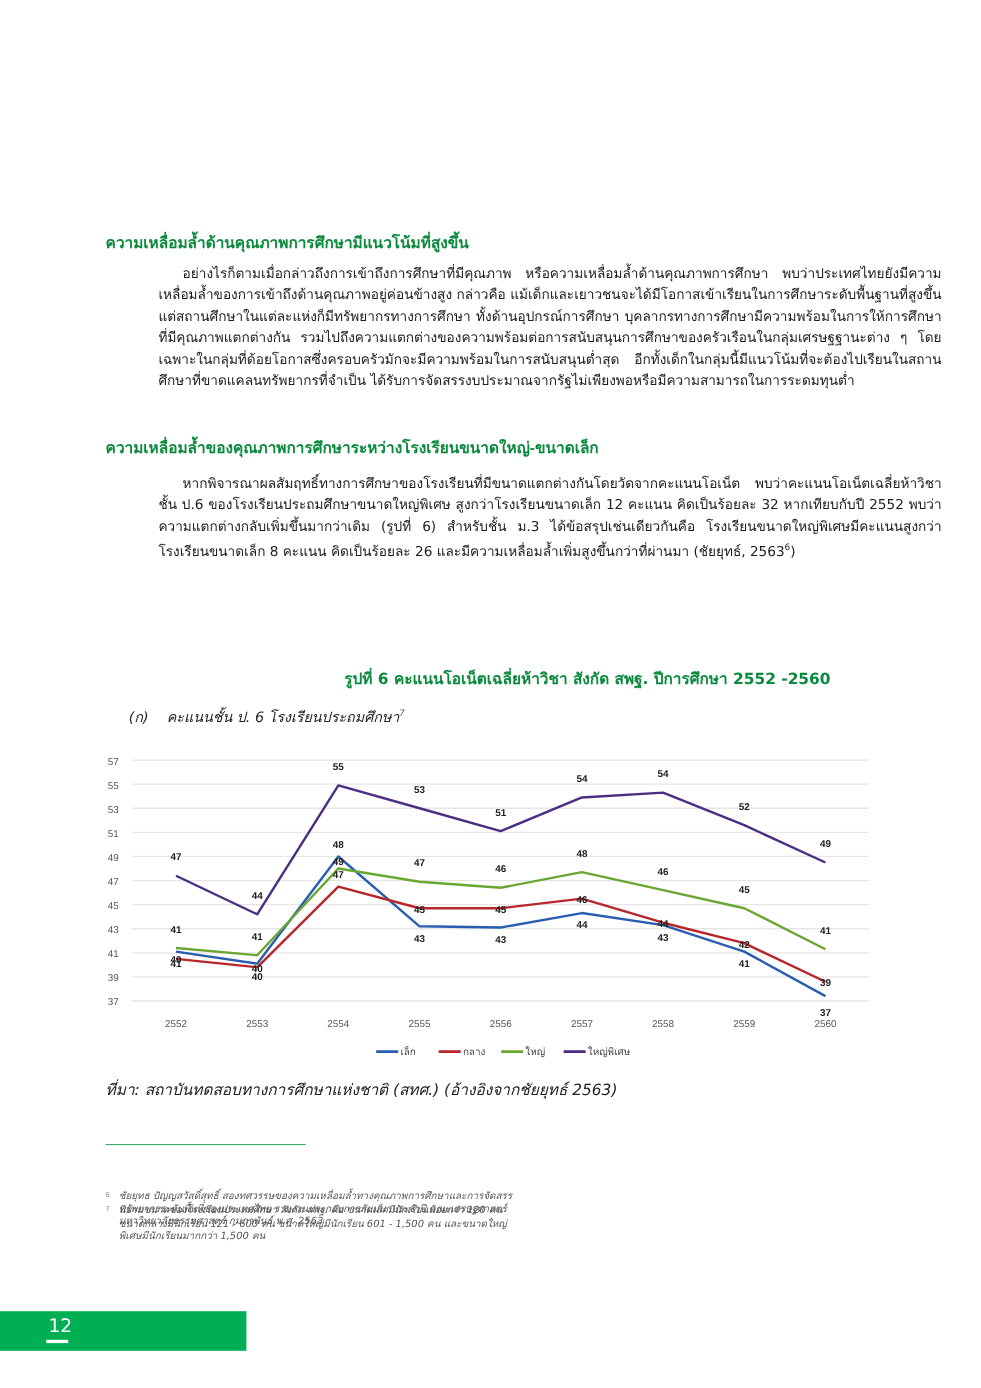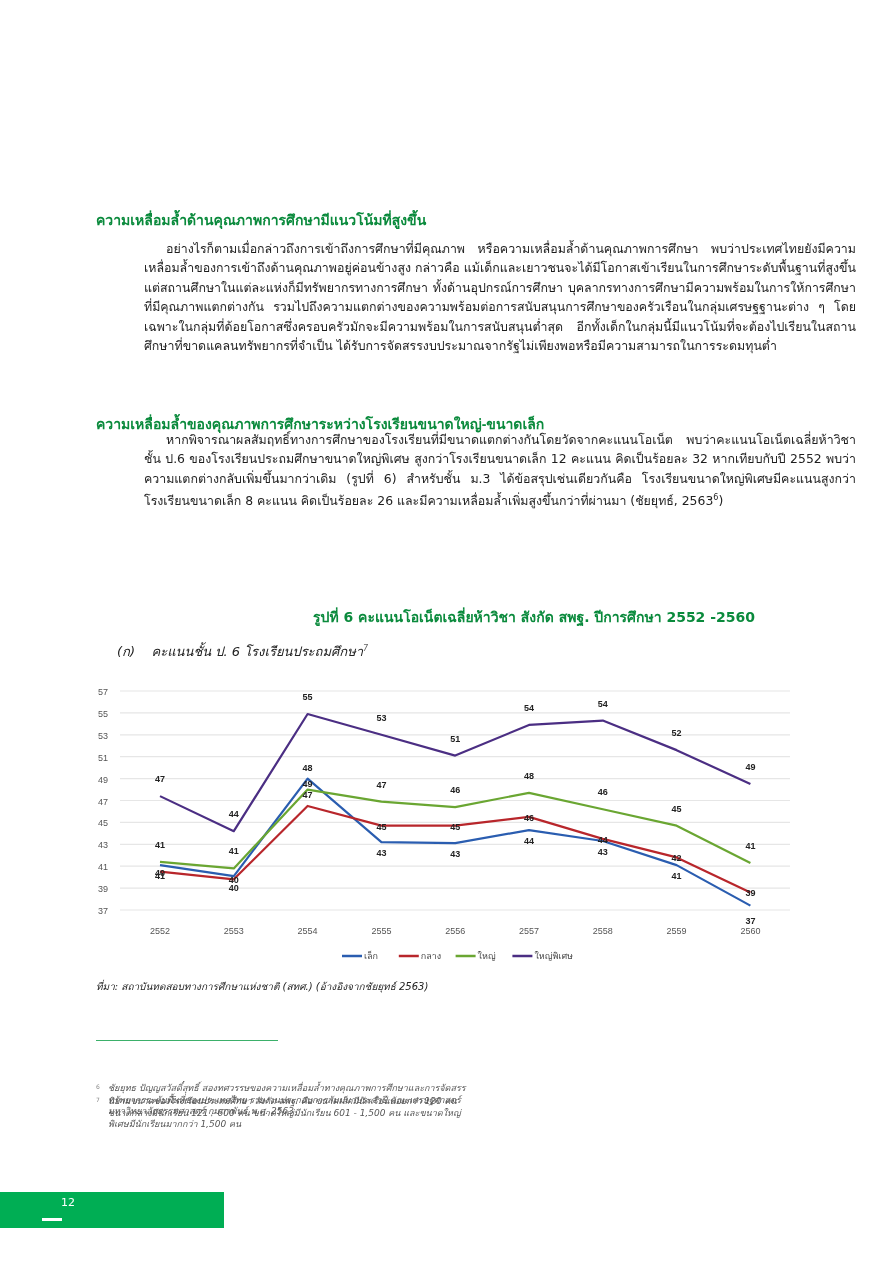--- a/index.html
+++ b/index.html
@@ -9,37 +9,37 @@
         font-size: 14px; line-height: 18px; font-family: Liberation Sans, sans-serif; }
   .para { position: absolute; left: 96px; width: 712px; font-size: 12.4px; line-height: 19.4px;
           text-align: justify; color: #1e1e1e; font-family: "DejaVu Sans", sans-serif; margin-left: 48px; }
   .para .indent { display: inline-block; width: 22px; }
   .fig-title { position: absolute; left: 18px; width: 892px; top: 606px; text-align: center;
                color: #0a8a3c; font-weight: bold; font-size: 14px; }
   .fig-title span { margin-left: 140px; }
   .fig-sub { position: absolute; left: 117px; top: 641px; font-size: 13px; color: #222; font-style: italic; }
   .fig-sub sup { font-size: 8px; color: #666; }
   #chart { position: absolute; left: 90px; top: 680px; }
-  .source { position: absolute; left: 96px; top: 979px; font-size: 10px; font-style: italic; color: #222; }
+  .source { position: absolute; left: 96px; top: 979px; font-size: 14px; font-style: italic; color: #222; }
   .fn-rule { position: absolute; left: 96px; top: 1040px; width: 182px; height: 1px; background: #3bb06a; }
   .fn { position: absolute; left: 96px; width: 360px; font-size: 9px; line-height: 11.5px;
         font-style: italic; color: #555; padding-left: 12px; margin-top: 36px; }
   .fn sup { position: absolute; left: 0; top: -2px; font-size: 6px; font-style: normal; color: #888; }
   .footer-bar { position: absolute; left: 0; top: 1192px; width: 224px; height: 36px; background: #00ae54; }
-  .page-num { position: absolute; left: 44px; top: 1196px; color: #fff; font-size: 11px; margin-left: 17px; }
+  .page-num { position: absolute; left: 44px; top: 1196px; color: #fff; font-size: 17px; }
   .page-num-underline { position: absolute; left: 42px; top: 1218px; width: 20px; height: 3px; background: #fff; }
   .sup-small { font-size: 8px; vertical-align: super; }
 </style>
 </head>
 <body>
 
 <div class="h2" style="top:211px;">ความเหลื่อมล้ำด้านคุณภาพการศึกษามีแนวโน้มที่สูงขึ้น</div>
 <div class="para" style="top:239px;"><span class="indent"></span><span>อย่างไรก็ตามเมื่อกล่าวถึงการเข้าถึงการศึกษาที่มีคุณภาพ หรือความเหลื่อมล้ำด้านคุณภาพการศึกษา พบว่าประเทศไทยยังมีความเหลื่อมล้ำของการเข้าถึงด้านคุณภาพอยู่ค่อนข้างสูง กล่าวคือ แม้เด็กและเยาวชนจะได้มีโอกาสเข้าเรียนในการศึกษาระดับพื้นฐานที่สูงขึ้น แต่สถานศึกษาในแต่ละแห่งก็มีทรัพยากรทางการศึกษา ทั้งด้านอุปกรณ์การศึกษา บุคลากรทางการศึกษามีความพร้อมในการให้การศึกษาที่มีคุณภาพแตกต่างกัน รวมไปถึงความแตกต่างของความพร้อมต่อการสนับสนุนการศึกษาของครัวเรือนในกลุ่มเศรษฐฐานะต่าง ๆ โดยเฉพาะในกลุ่มที่ด้อยโอกาสซึ่งครอบครัวมักจะมีความพร้อมในการสนับสนุนต่ำสุด อีกทั้งเด็กในกลุ่มนี้มีแนวโน้มที่จะต้องไปเรียนในสถานศึกษาที่ขาดแคลนทรัพยากรที่จำเป็น ได้รับการจัดสรรงบประมาณจากรัฐไม่เพียงพอหรือมีความสามารถในการระดมทุนต่ำ</span></div>
 
-<div class="h2" style="top:415px;">ความเหลื่อมล้ำของคุณภาพการศึกษาระหว่างโรงเรียนขนาดใหญ่-ขนาดเล็ก</div>
+<div class="h2" style="top:398px;">ความเหลื่อมล้ำของคุณภาพการศึกษาระหว่างโรงเรียนขนาดใหญ่-ขนาดเล็ก</div>
 <div class="para" style="top:430px;"><span class="indent"></span><span>หากพิจารณาผลสัมฤทธิ์ทางการศึกษาของโรงเรียนที่มีขนาดแตกต่างกันโดยวัดจากคะแนนโอเน็ต พบว่าคะแนนโอเน็ตเฉลี่ยห้าวิชา ชั้น ป.6 ของโรงเรียนประถมศึกษาขนาดใหญ่พิเศษ สูงกว่าโรงเรียนขนาดเล็ก 12 คะแนน คิดเป็นร้อยละ 32 หากเทียบกับปี 2552 พบว่า ความแตกต่างกลับเพิ่มขึ้นมากว่าเดิม (รูปที่ 6) สำหรับชั้น ม.3 ได้ข้อสรุปเช่นเดียวกันคือ โรงเรียนขนาดใหญ่พิเศษมีคะแนนสูงกว่าโรงเรียนขนาดเล็ก 8 คะแนน คิดเป็นร้อยละ 26 และมีความเหลื่อมล้ำเพิ่มสูงขึ้นกว่าที่ผ่านมา (ชัยยุทธ์, 2563</span><span class="sup-small">6</span><span>)</span></div>
 
 <div class="fig-title"><span>รูปที่ 6 คะแนนโอเน็ตเฉลี่ยห้าวิชา สังกัด สพฐ. ปีการศึกษา 2552 -2560</span></div>
 <div class="fig-sub">
   <span>(ก)</span>&nbsp;&nbsp;&nbsp;
   <span>คะแนนชั้น ป. 6 โรงเรียนประถมศึกษา</span><sup>7</sup>
 </div>
 
 <svg id="chart" width="720" height="290" xmlns="http://www.w3.org/2000/svg">
   <g id="grid">

